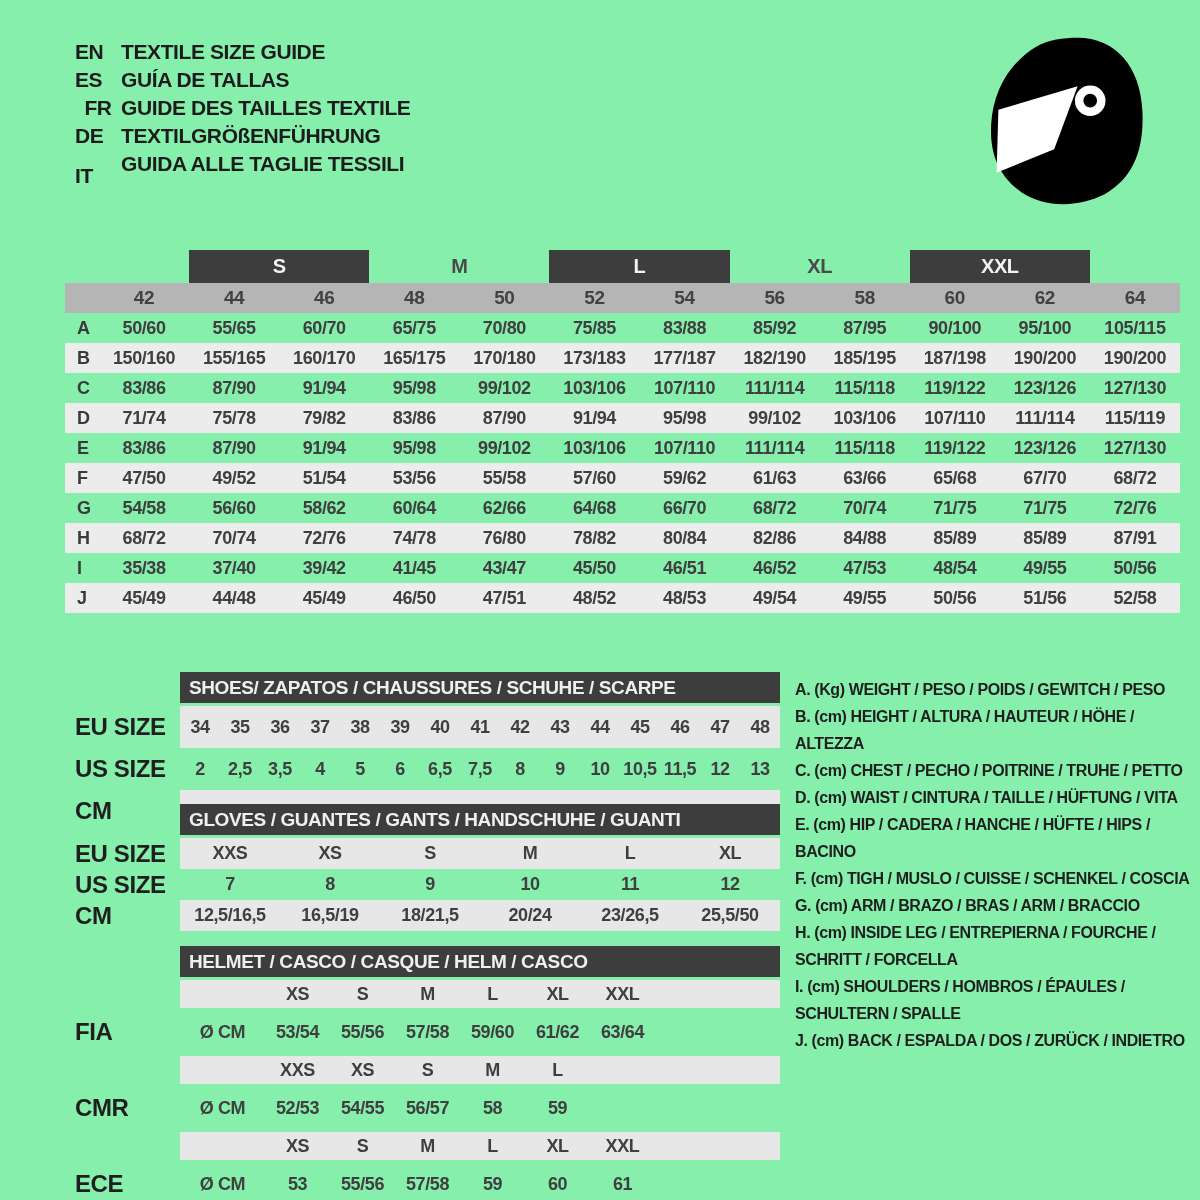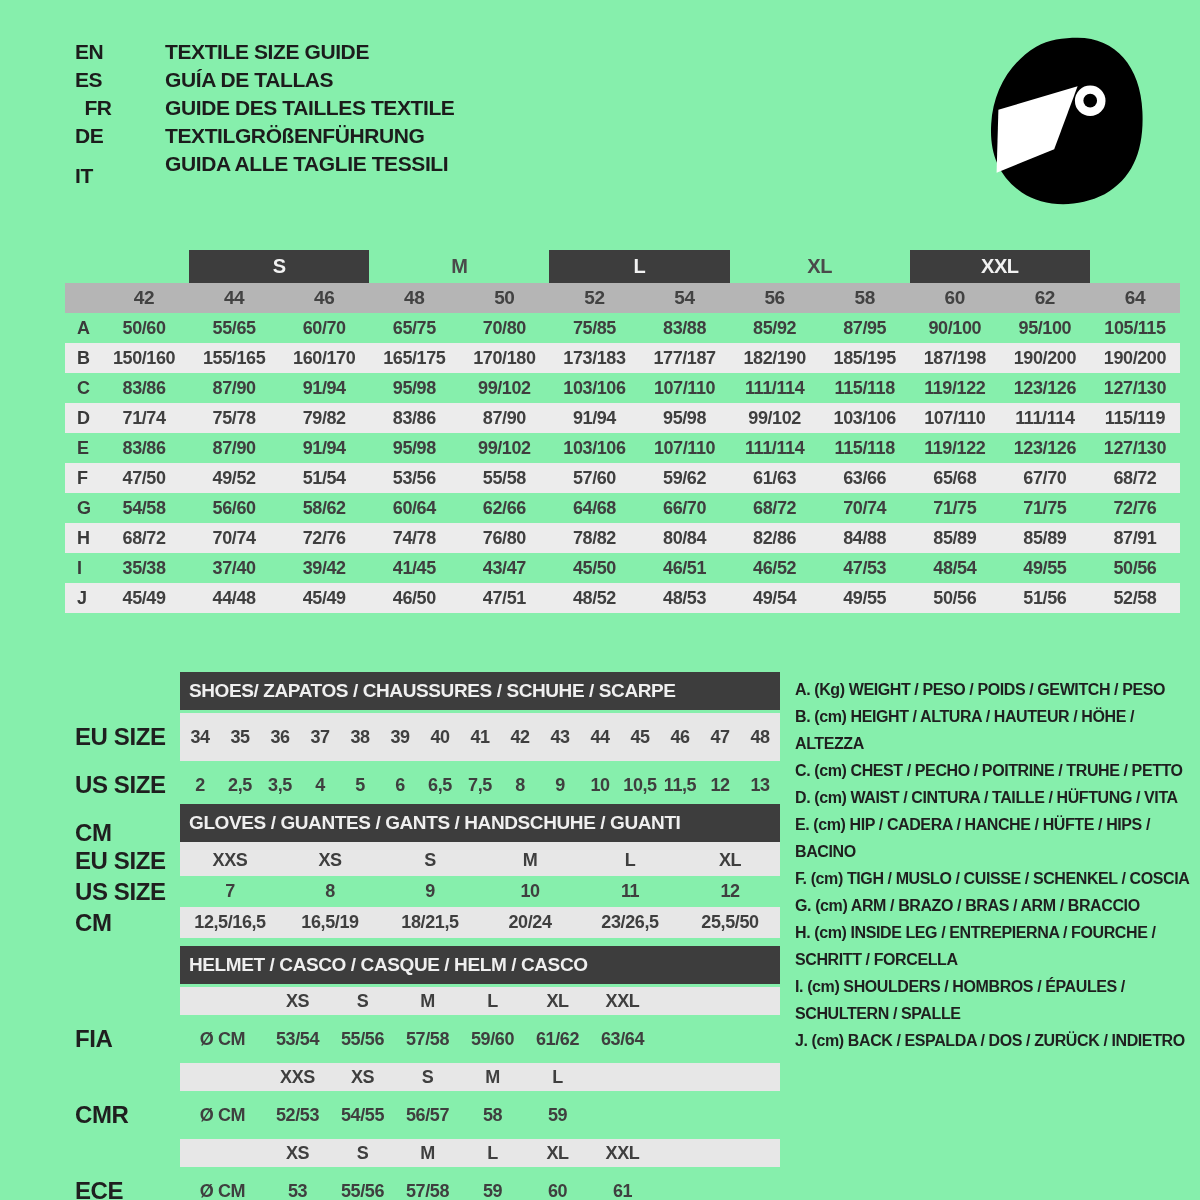--- a/index.html
+++ b/index.html
@@ -4,47 +4,47 @@
 <style>
   html,body{margin:0;padding:0;background:#ffffff;}
   .page{position:relative;width:1200px;height:1200px;background:#86efac;overflow:hidden;
         font-family:"Liberation Sans","DejaVu Sans",sans-serif;font-weight:bold;
         font-stretch:condensed;letter-spacing:-0.4px;color:#3f3f3f;}
 
   
   .lang-block{position:absolute;left:75px;top:38px;}
   .lang-row{display:flex;height:28px;align-items:center;font-size:21px;color:#1c1c1c;}
   .lang-code{width:46px;}
-  .lang-label{white-space:nowrap;margin-left:44px;}
+  .lang-label{white-space:nowrap;}
 
   
   .helmet-icon{position:absolute;left:975px;top:28px;}
 
   
   .main-table{position:absolute;left:65px;top:250px;width:1115px;}
   .letter-row{display:grid;grid-template-columns:34px repeat(12,1fr);height:33px;}
   .lsize{display:flex;align-items:center;justify-content:center;font-size:20px;color:#4a4a4a;}
   .lsize.boxed{background:#3d3d3d;color:#f2f2f2;}
   .numeric-row{display:grid;grid-template-columns:34px repeat(12,1fr);height:30px;background:#b5b5b5;}
   .ncell{display:flex;align-items:center;justify-content:center;font-size:19px;color:#424242;}
   .trow{display:grid;grid-template-columns:34px repeat(12,1fr);height:30px;}
   .trow.stripe{background:#ececec;}
   .tletter{display:flex;align-items:center;padding-left:12px;font-size:18px;color:#3a3a3a;}
   .tcell{display:flex;align-items:center;justify-content:center;font-size:18px;white-space:nowrap;}
 
   
   .section{position:absolute;left:65px;width:715px;}
   .sec-row{display:grid;grid-template-columns:115px 600px;}
   .sec-label{display:flex;align-items:center;padding-left:10px;font-size:24px;color:#1f1f1f;}
-  .sec-title{height:38px;background:#3d3d3d;color:#efefef;display:flex;align-items:center;
+  .sec-title{height:31px;background:#3d3d3d;color:#efefef;display:flex;align-items:center;
              padding-left:9px;font-size:19px;margin-bottom:3px;white-space:nowrap;}
   .band{display:grid;align-items:center;}
   .band.gray{background:#e7e7e7;}
   .vcell{display:flex;align-items:center;justify-content:center;font-size:18px;white-space:nowrap;}
-  .shoe-grid{grid-template-columns:repeat(15,1fr);height:48px;}
+  .shoe-grid{grid-template-columns:repeat(15,1fr);height:42px;}
   .glove-grid{grid-template-columns:repeat(6,1fr);height:31px;}
   .helm-grid{grid-template-columns:85px repeat(6,65px) 1fr;}
   .helm-sizes{height:28px;}
   .helm-values{height:48px;}
   .unit-cell{display:flex;align-items:center;justify-content:center;font-size:18px;}
 
   
   .legend{position:absolute;left:795px;top:676px;width:405px;}
   .legend-item{font-size:16px;line-height:27px;color:#1f1f1f;}
 </style>

